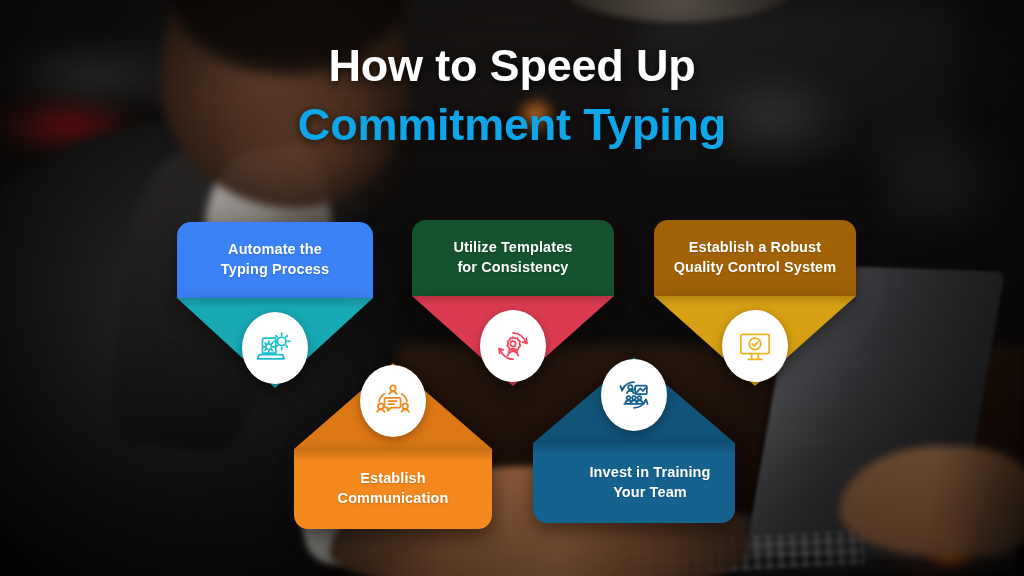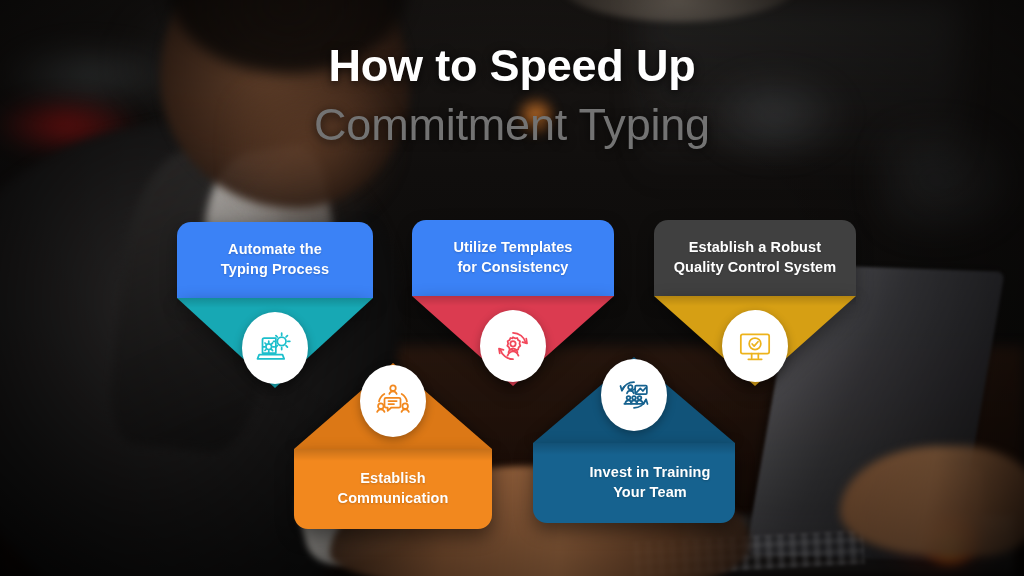--- a/index.html
+++ b/index.html
@@ -182,22 +182,22 @@
   }
   .headline .l1{
     display:block;
     font-size:45px; line-height:1.08; font-weight:700; letter-spacing:-.2px;
     color:#ffffff;
     text-shadow:0 2px 10px rgba(0,0,0,.75);
   }
   .headline .l2{
     display:block;
     margin-top:10px;
-    font-size:45px; line-height:1.08; font-weight:400; letter-spacing:-.2px;
-    color:#737373;
+    font-size:45px; line-height:1.08; font-weight:700; letter-spacing:-.2px;
+    color:#0ea5e9;
     text-shadow:0 2px 10px rgba(0,0,0,.7);
   }
 
   
   .cards{ position:absolute; inset:0; z-index:5; }
 
   .card{ position:absolute; }
 
   
   .card.top .box{
@@ -308,34 +308,34 @@
         </div>
         <div class="tri" style="border-left: 98px solid transparent; border-right: 98px solid transparent; border-top: 90px solid rgb(23, 168, 180);"></div>
         <div class="fold" style="top: 76px;"></div>
       </div>
       <div class="bubble" style="left: 242px; top: 312px; color: rgb(28, 191, 204);">
         <svg viewBox="0 0 48 48">
           <use href="#ic-laptop-gears-icon"></use>
         </svg>
       </div>
       <div class="card top" style="left: 412px; top: 220px; width: 202px; height: 166px;">
-        <div class="box" style="background: #3b82f6;">
+        <div class="box" style="background: #14532d;">
           <div class="label">Utilize Templates
 for Consistency</div>
         </div>
         <div class="tri" style="border-left: 101px solid transparent; border-right: 101px solid transparent; border-top: 90px solid rgb(219, 59, 80);"></div>
         <div class="fold" style="top: 76px;"></div>
       </div>
       <div class="bubble" style="left: 480px; top: 310px; color: rgb(242, 72, 91);">
         <svg viewBox="0 0 48 48">
           <use href="#ic-person-gear-icon"></use>
         </svg>
       </div>
       <div class="card top" style="left: 654px; top: 220px; width: 202px; height: 166px;">
-        <div class="box" style="background: #404040;">
+        <div class="box" style="background: #a16207;">
           <div class="label">Establish a Robust
 Quality Control System</div>
         </div>
         <div class="tri" style="border-left: 101px solid transparent; border-right: 101px solid transparent; border-top: 90px solid rgb(214, 159, 20);"></div>
         <div class="fold" style="top: 76px;"></div>
       </div>
       <div class="bubble" style="left: 722px; top: 310px; color: rgb(237, 179, 28);">
         <svg viewBox="0 0 48 48">
           <use href="#ic-monitor-check-icon"></use>
         </svg>

